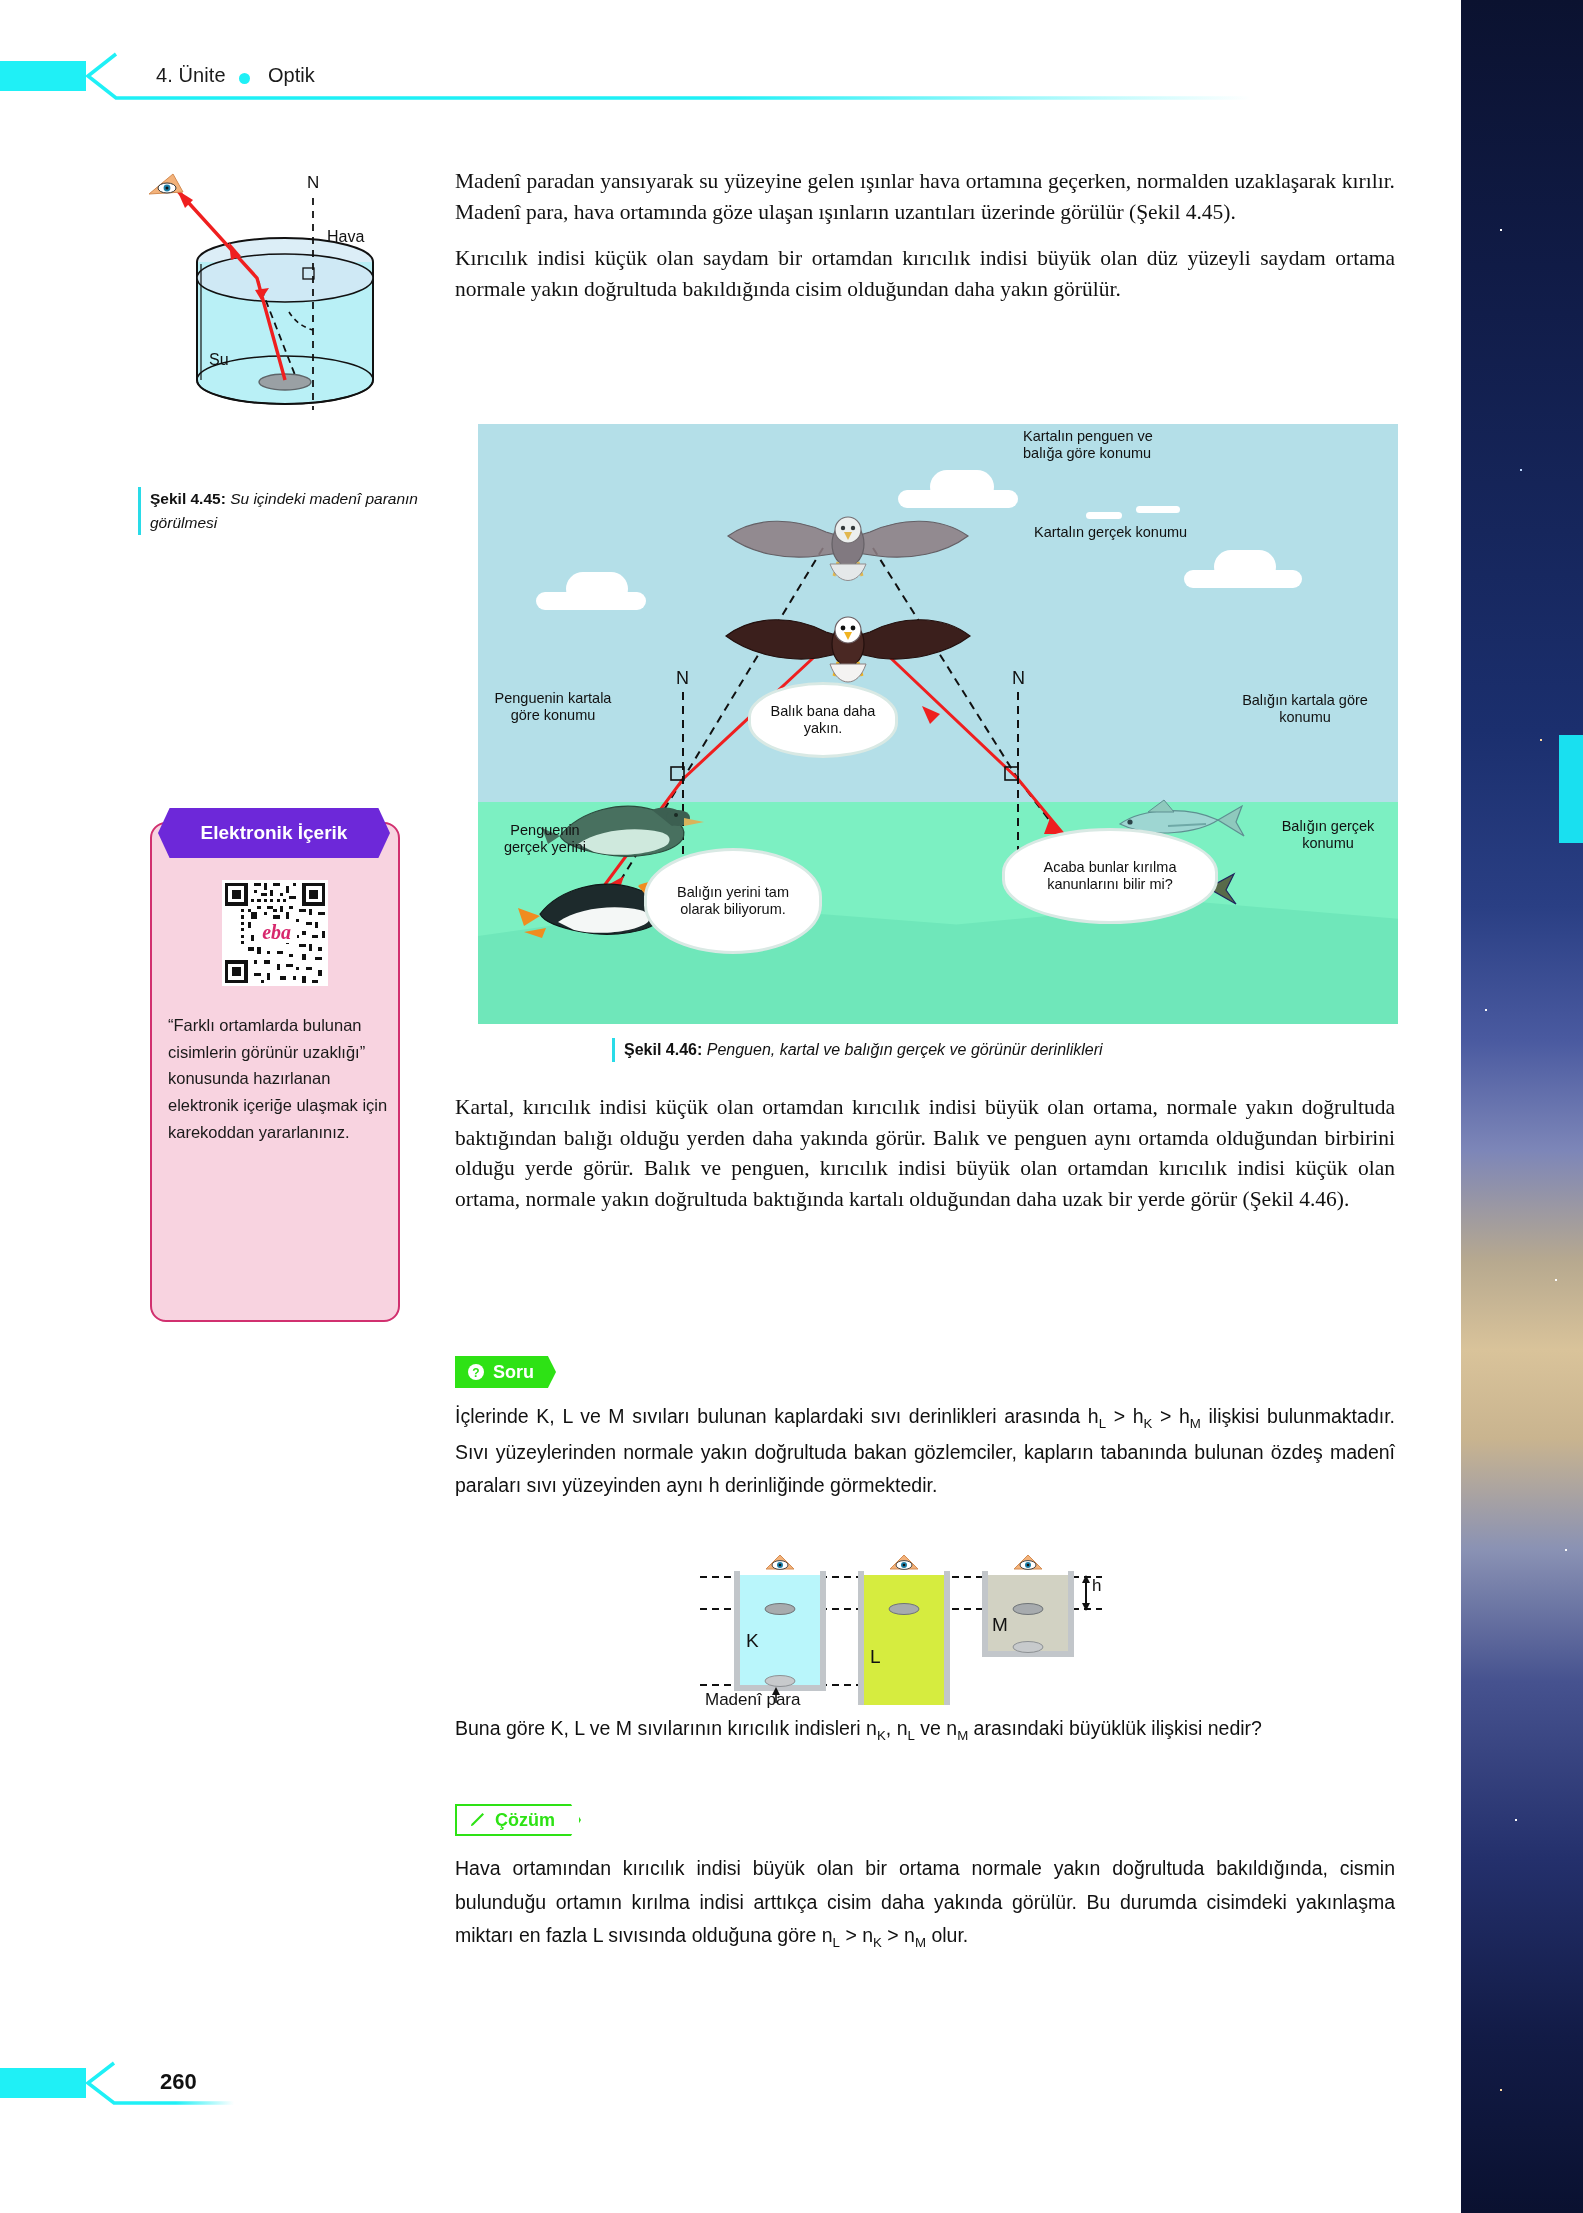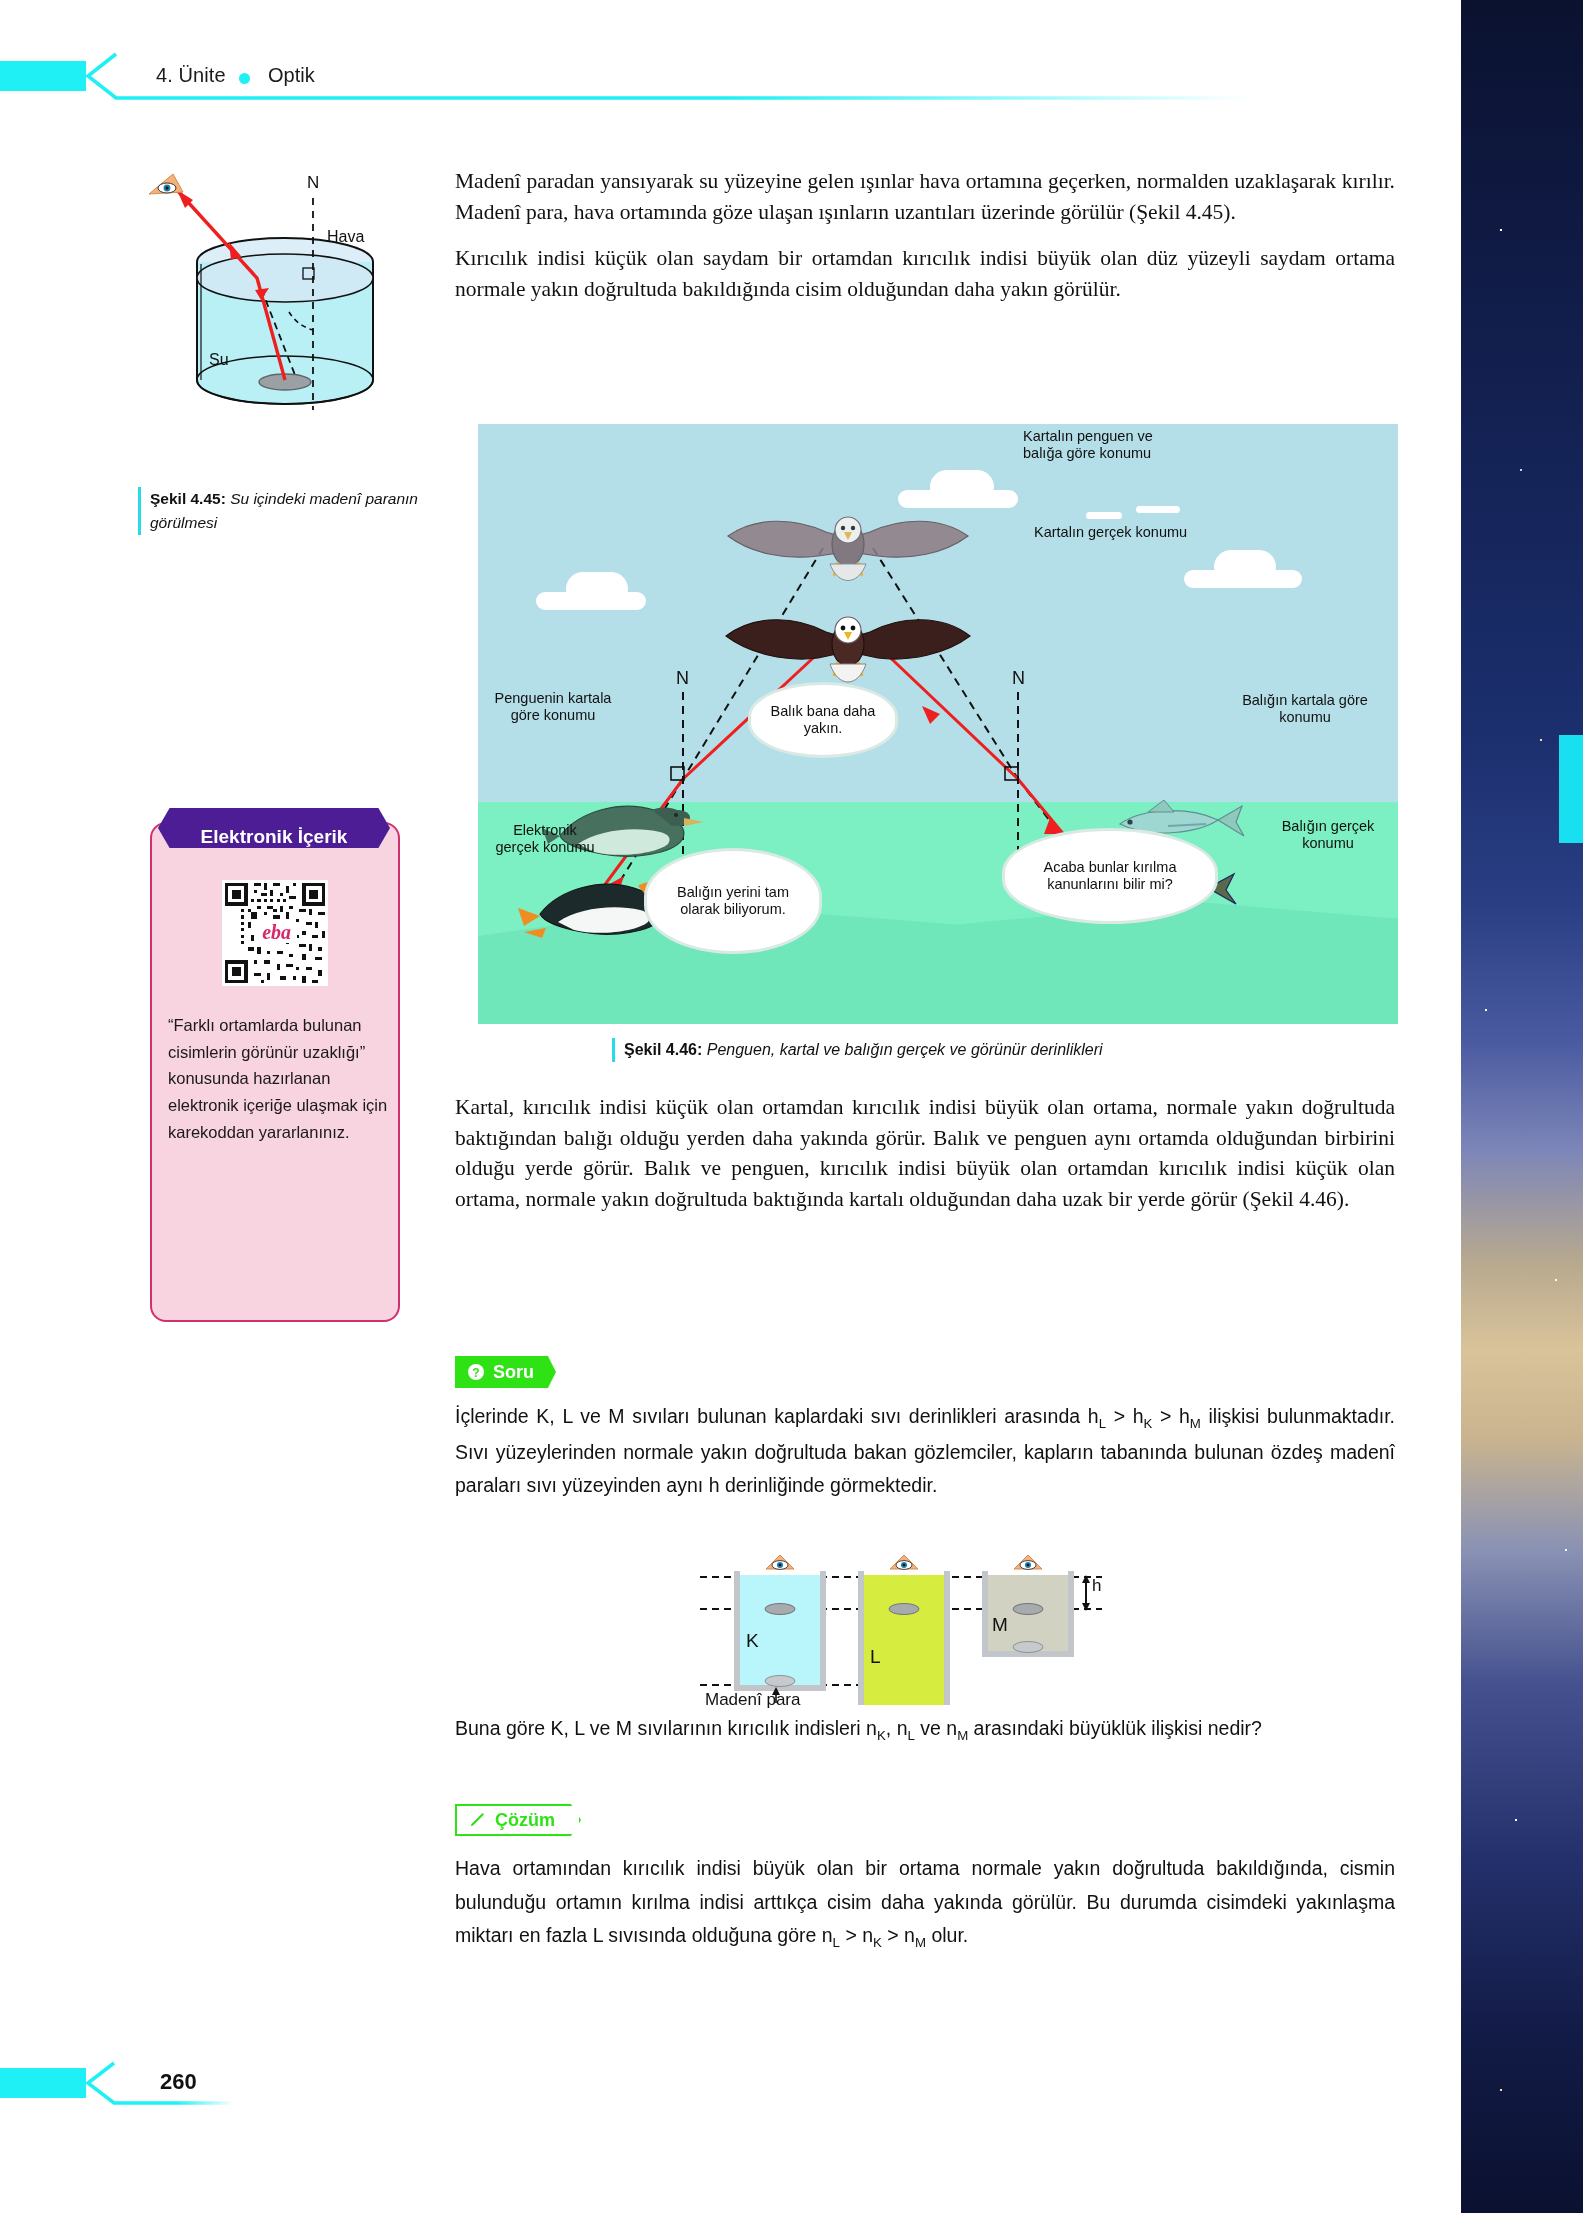--- a/index.html
+++ b/index.html
@@ -83,24 +83,24 @@
   .cap445 b{ font-weight:bold; font-style:normal; }
   .cap445 i{ font-style:italic; }
 
   
   .ec-box{
     position:absolute; left:150px; top:822px; width:250px; height:500px;
     background:#f8d3e0; border:2.5px solid #d1306f;
     border-radius:16px;
   }
   .ec-tab{
-    position:absolute; left:158px; top:808px; width:232px; height:40px;
-    background:#4c1d95; border-radius:8px 8px 8px 8px;
+    position:absolute; left:158px; top:808px; width:232px; height:50px;
+    background:#6d28d9; border-radius:8px 8px 8px 8px;
     clip-path: polygon(5% 0, 95% 0, 100% 50%, 95% 100%, 5% 100%, 0 50%);
-    display:flex; align-items:flex-end; justify-content:center;
+    display:flex; align-items:center; justify-content:center;
   }
   .ec-tab span{
     color:#fff; font-weight:bold; font-size:19px;
   }
   .qr-wrap{
     position:absolute; left:222px; top:880px; width:106px; height:106px;
     background:#fff; border-radius:3px;
   }
   .qr{
     width:100%; height:100%;
@@ -467,21 +467,21 @@
       <path d="M40,-4 L66,-18 L58,-2 L68,12 Z" fill="#586a4a" stroke="#1f245e" stroke-width="1.2"></path>
       <path d="M-28,-13 L-10,-26 L0,-13 Z" fill="#1b2150" stroke="#1f245e" stroke-width="1"></path>
       <circle cx="-48" cy="-2" r="2.8" fill="#f2e5a0"></circle>
         <circle cx="-48" cy="-2" r="1.3" fill="#111"></circle>
     </g>
   </svg>
 
   <div class="lbl" style="left:545px; top:4px; width:170px;">Kartalın penguen ve balığa göre konumu</div>
   <div class="lbl" style="left:556px; top:100px; width:200px;">Kartalın gerçek konumu</div>
   <div class="lbl c" style="left:10px; top:266px; width:130px;">Penguenin kartala göre konumu</div>
-  <div class="lbl c" style="left:12px; top:398px; width:110px;">Elektronik gerçek konumu</div>
+  <div class="lbl c" style="left:12px; top:398px; width:110px;">Penguenin gerçek yerini</div>
   <div class="lbl c" style="left:762px; top:268px; width:130px;">Balığın kartala göre konumu</div>
   <div class="lbl c" style="left:800px; top:394px; width:100px;">Balığın gerçek konumu</div>
   <div class="lbl" style="left:198px; top:244px; font-size:18px;">N</div>
   <div class="lbl" style="left:534px; top:244px; font-size:18px;">N</div>
 
   <div class="bubble" style="left:270px; top:258px; width:150px; height:76px;">Balık bana daha yakın.</div>
   <div class="bubble" style="left:524px; top:404px; width:216px; height:96px;">Acaba bunlar kırılma kanunlarını bilir mi?</div>
   <div class="bubble" style="left:166px; top:424px; width:178px; height:106px;">Balığın yerini tam olarak biliyorum.</div>
 </div>
 

